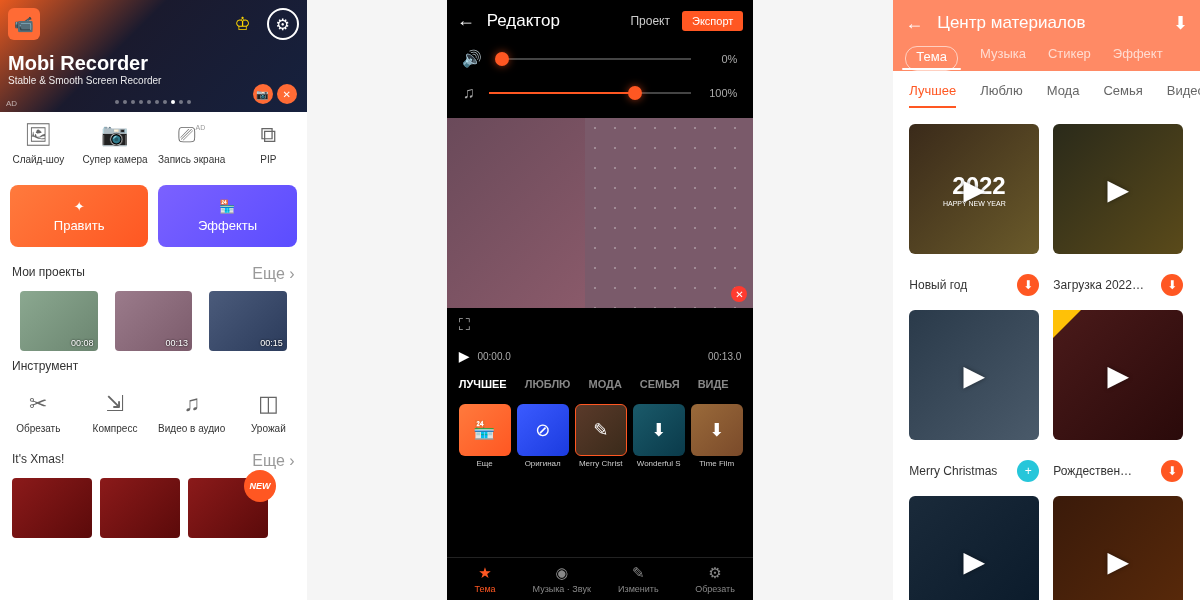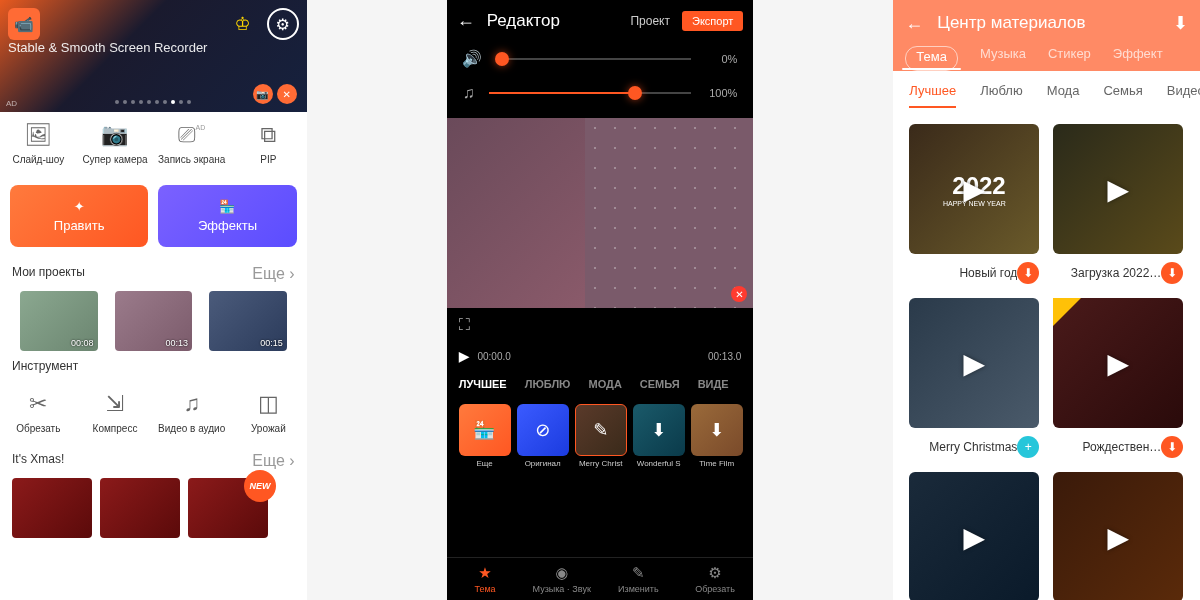--- a/index.html
+++ b/index.html
@@ -9,21 +9,21 @@
 .phone2{width:310px;background:#000}
 .phone3{width:310px}
 
 
 .banner{height:112px;background:linear-gradient(135deg,#e85a1f 0%,#1a1a2e 40%,#16213e 100%);position:relative;color:#fff;padding:8px}
 .banner-top{display:flex;align-items:center;gap:8px}
 .banner-icon{width:32px;height:32px;background:#ff6b35;border-radius:6px;display:flex;align-items:center;justify-content:center}
 .crown{color:#ffd700;font-size:18px;margin-left:auto}
 .gear{width:32px;height:32px;border:2px solid #fff;border-radius:50%;display:flex;align-items:center;justify-content:center;margin-left:8px}
 .banner h2{font-size:20px;font-weight:bold;margin-top:12px}
-.banner p{font-size:13px;opacity:.9}
+.banner p{font-size:10px;opacity:.9}
 .banner-dots{position:absolute;bottom:8px;left:50%;transform:translateX(-50%);display:flex;gap:4px}
 .dot{width:4px;height:4px;background:rgba(255,255,255,.4);border-radius:50%}
 .dot.active{background:#fff}
 .banner-btns{position:absolute;bottom:8px;right:10px;display:flex;gap:4px}
 .bbtn{width:20px;height:20px;background:#ff6b35;border-radius:50%;display:flex;align-items:center;justify-content:center;color:#fff;font-size:10px}
 .ad-label{position:absolute;bottom:4px;left:6px;font-size:8px;opacity:.6}
 
 .toolrow{display:flex;padding:10px 0;background:#fff}
 .tool{flex:1;text-align:center;font-size:10px;color:#333}
 .tool-icon{font-size:22px;color:#666;margin-bottom:6px;height:26px;display:flex;align-items:center;justify-content:center}
@@ -97,21 +97,21 @@
 .pill{border:1px solid rgba(255,255,255,.6);border-radius:12px;padding:2px 10px}
 
 .p3-subtabs{display:flex;padding:12px 16px;gap:24px;font-size:13px;color:#666;background:#fff}
 .p3-subtab.active{color:#ff5722;font-weight:500;position:relative}
 .p3-subtab.active::after{content:'';position:absolute;bottom:-10px;left:0;right:0;height:2px;background:#ff5722}
 
 .grid{display:flex;flex-wrap:wrap;gap:14px;padding:14px 16px;background:#fff}
 .card{width:130px}
 .card-thumb{width:130px;height:130px;border-radius:6px;position:relative;display:flex;align-items:center;justify-content:center}
 .card-play{color:#fff;font-size:28px;text-shadow:0 0 4px rgba(0,0,0,.5)}
-.card-row{display:flex;align-items:center;justify-content:flex-end;margin-top:8px}
+.card-row{display:flex;align-items:center;justify-content:space-between;margin-top:20px}
 .card-title{font-size:12px;color:#333;font-weight:500;white-space:nowrap;overflow:hidden;text-overflow:ellipsis;max-width:100px}
 .dl-btn{width:22px;height:22px;background:#ff5722;border-radius:50%;color:#fff;display:flex;align-items:center;justify-content:center;font-size:12px}
 .dl-btn.green{background:#26c6da}
 .ct1{background:linear-gradient(135deg,#3a2a1a,#6a5a2a)}
 .ct2{background:linear-gradient(135deg,#2a2a1a,#5a4a1a)}
 .ct3{background:linear-gradient(135deg,#2a3a4a,#4a5a6a)}
 .ct4{background:linear-gradient(135deg,#4a1a1a,#2a0a0a)}
 .ct5{background:linear-gradient(135deg,#1a2a3a,#0a1a2a)}
 .ct6{background:linear-gradient(135deg,#3a1a0a,#5a2a0a)}
 .ribbon{position:absolute;top:0;left:0;width:0;height:0;border-style:solid;border-width:28px 28px 0 0;border-color:#ffc107 transparent transparent}
@@ -119,20 +119,21 @@
 </head>
 <body>
 
 <div class="phone phone1">
   <div class="banner">
     <div class="banner-top">
       <div class="banner-icon">📹</div>
       <span class="crown">♔</span>
       <div class="gear">⚙</div>
     </div>
+    <h2>Mobi Recorder</h2>
     <p>Stable &amp; Smooth Screen Recorder</p>
     <div class="banner-dots">
       <div class="dot"></div>
         <div class="dot"></div>
         <div class="dot"></div>
         <div class="dot"></div>
         <div class="dot"></div>
         <div class="dot"></div>
         <div class="dot"></div>
         <div class="dot active"></div>

